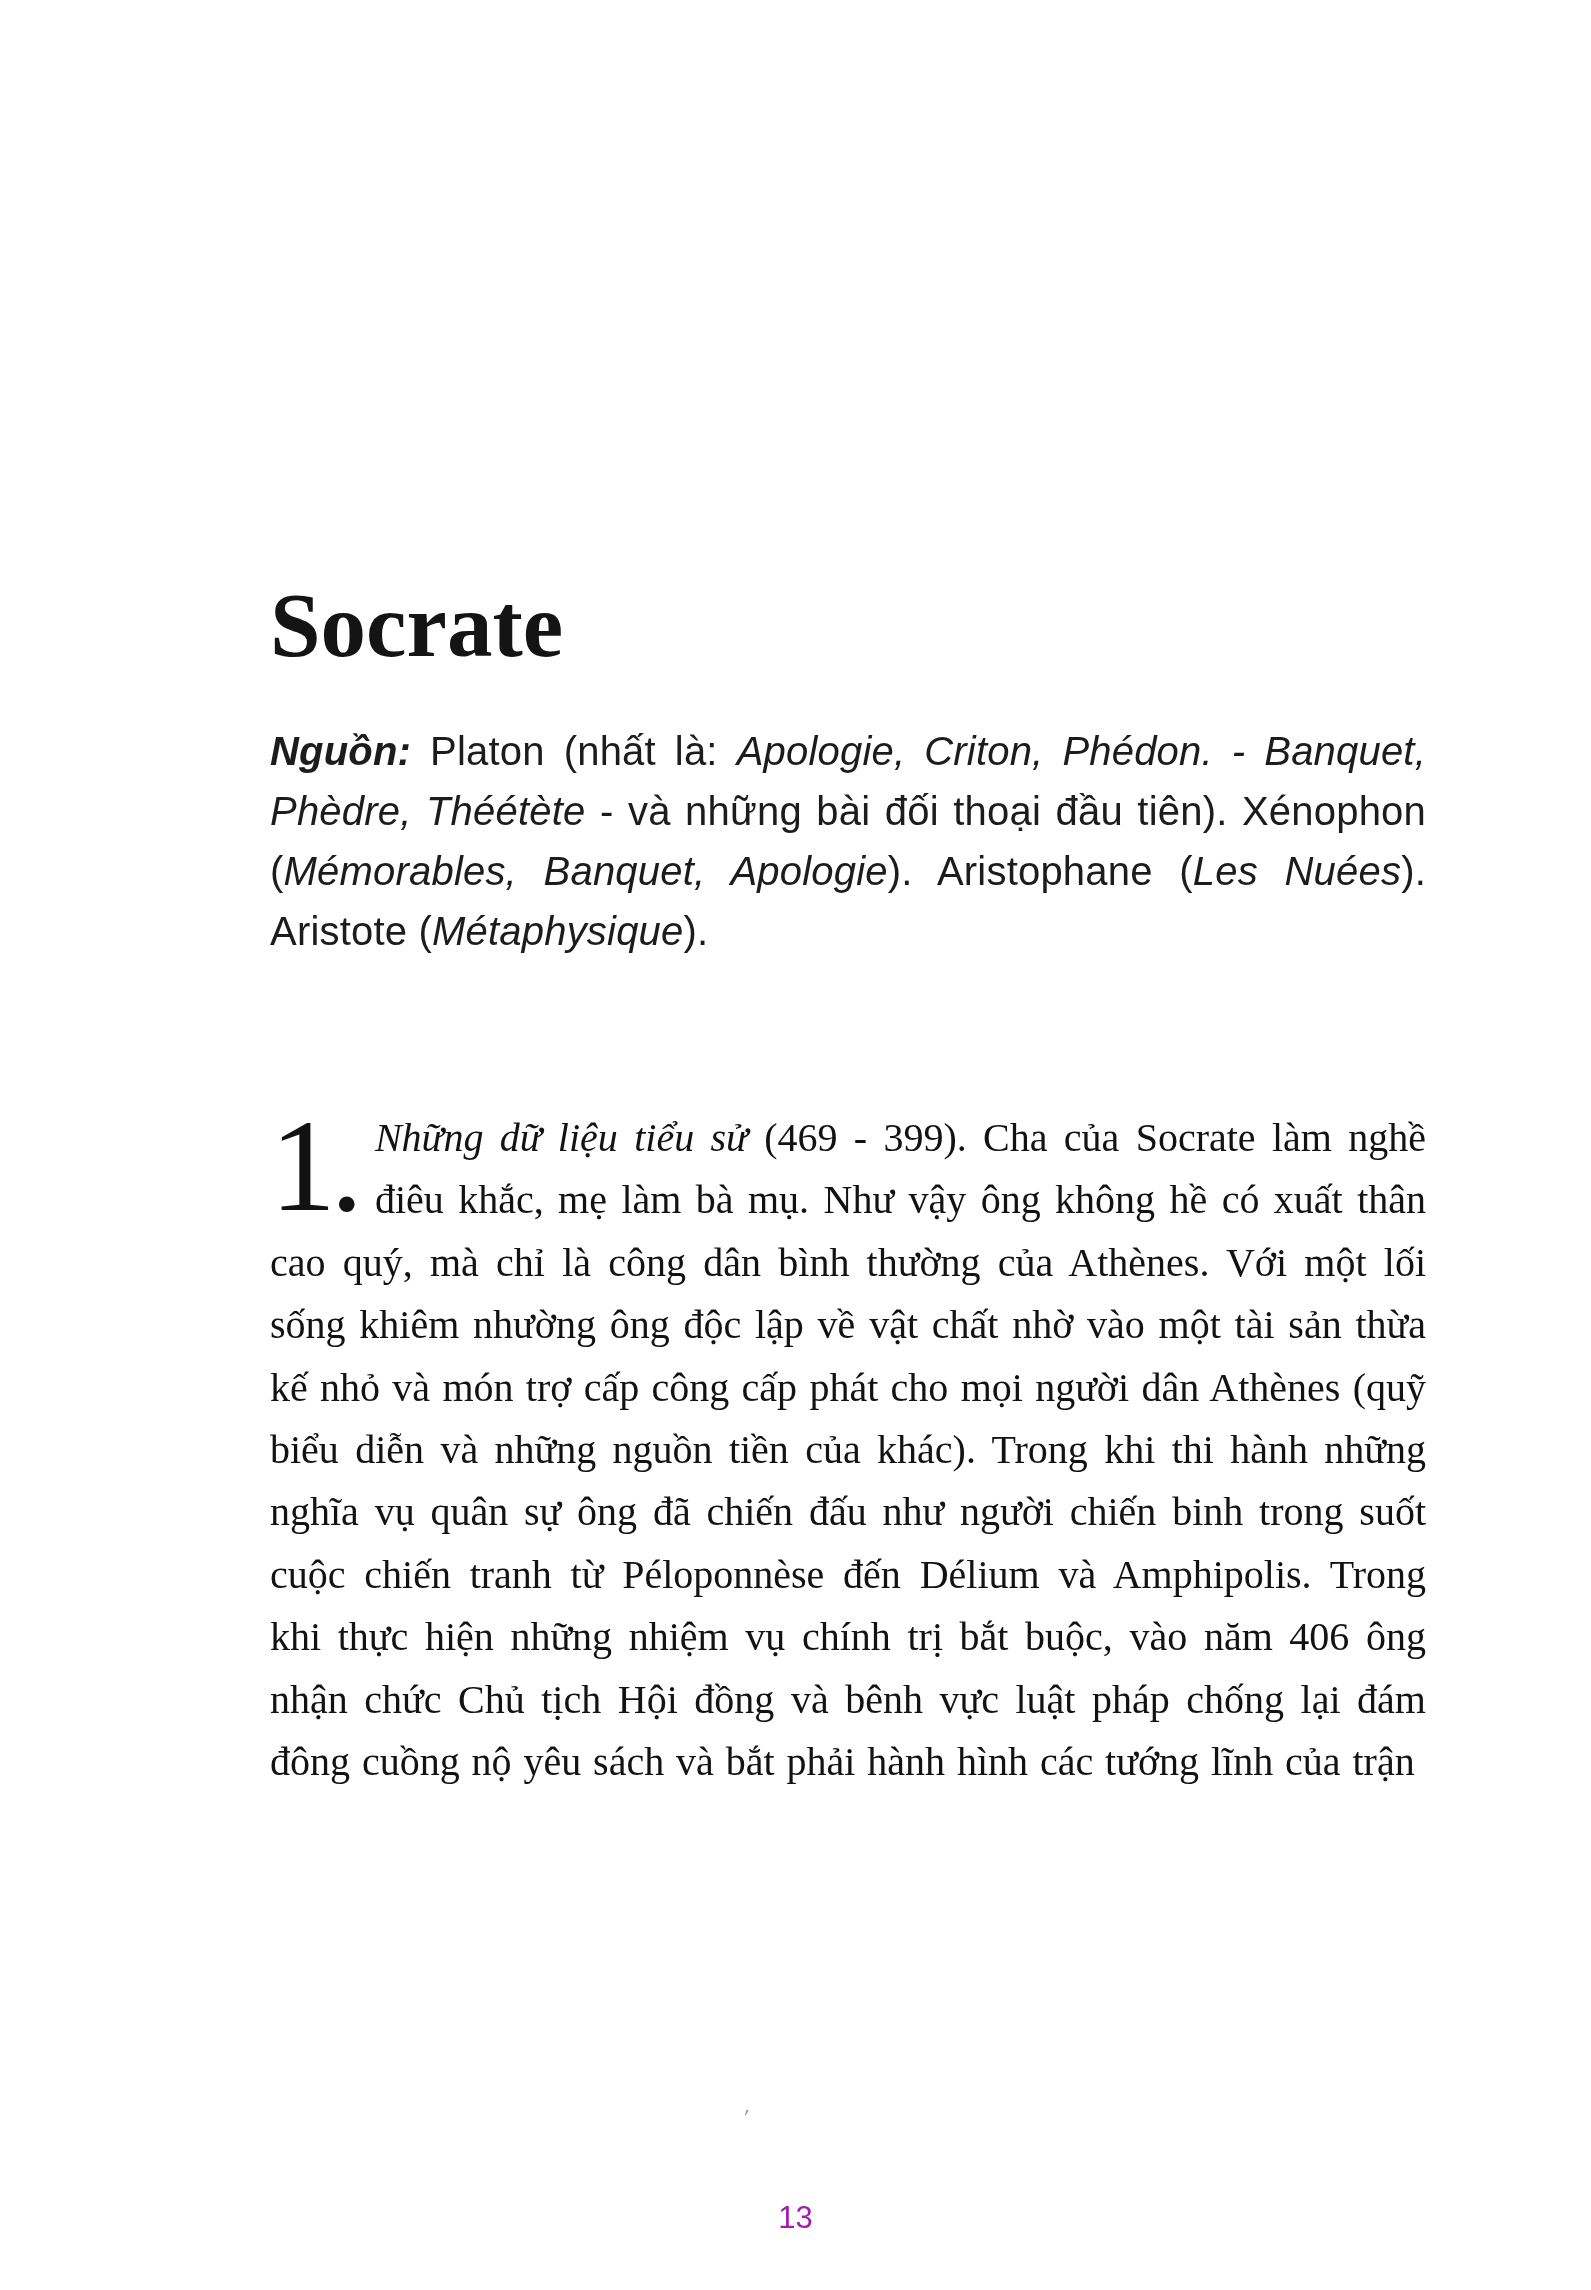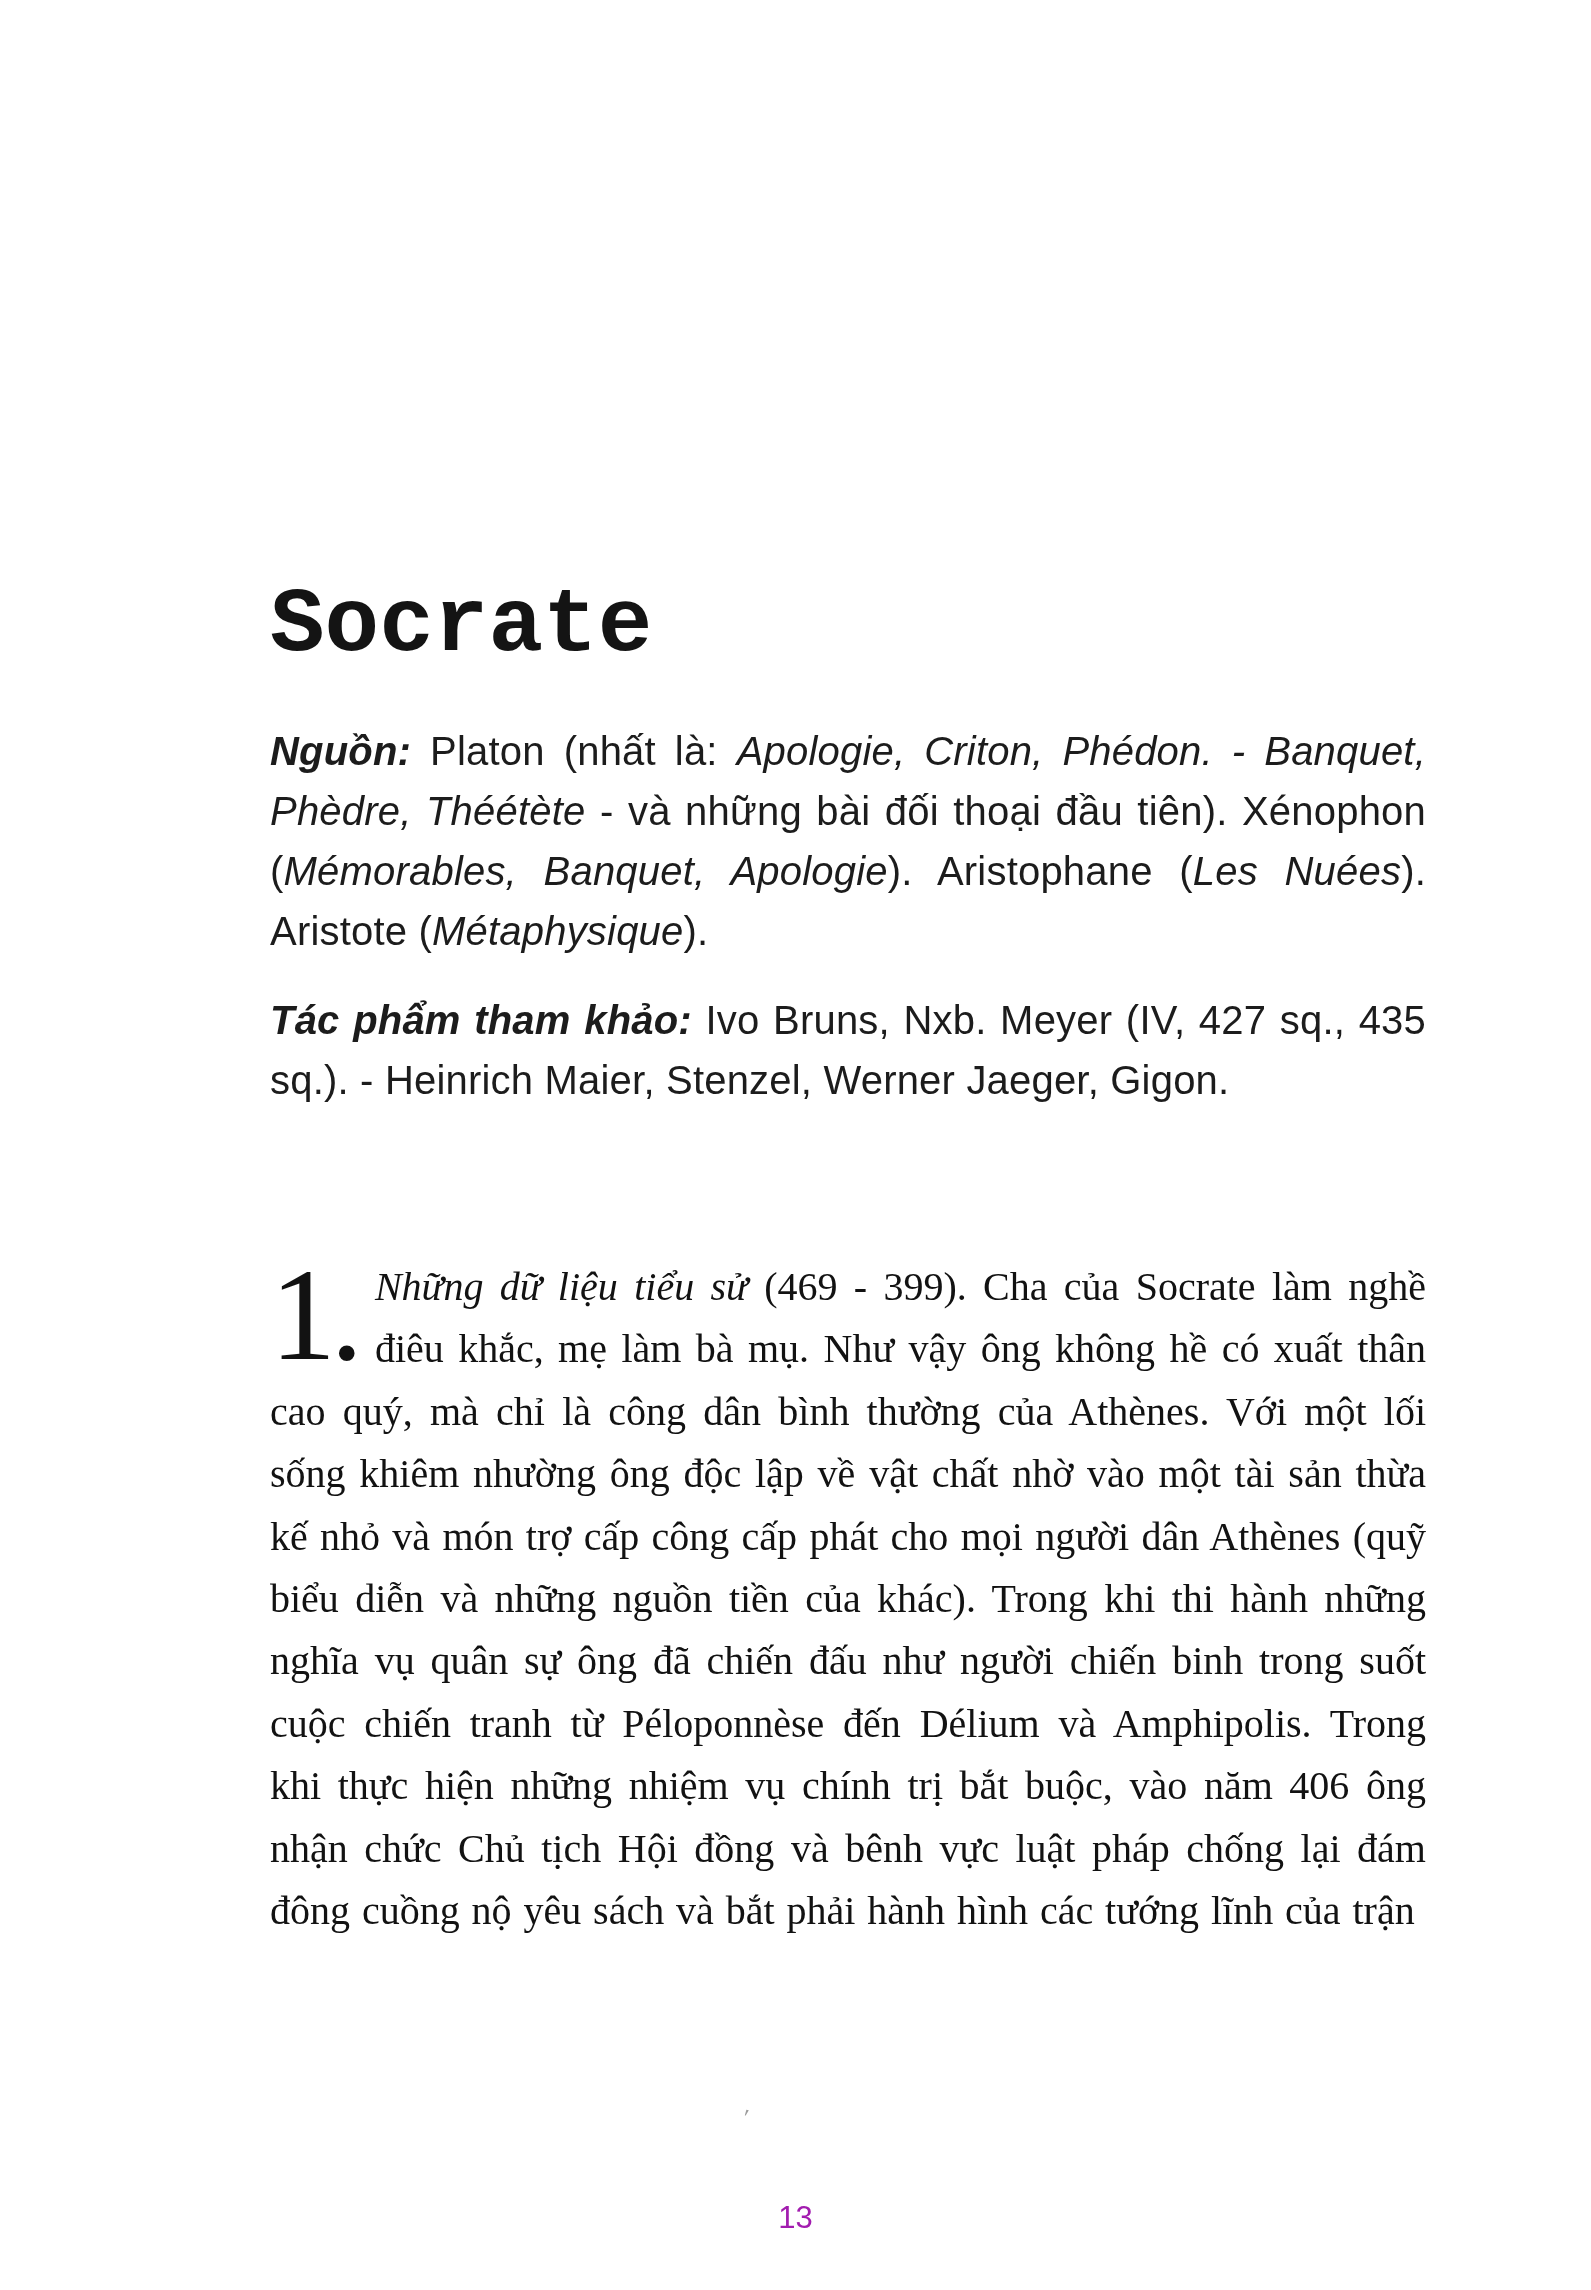--- a/index.html
+++ b/index.html
@@ -15,21 +15,21 @@
   .page {
     position: relative;
     width: 1591px;
     height: 2290px;
     background: #ffffff;
   }
   .content {
     padding: 580px 165px 0 270px;
   }
   .chapter-title {
-    font-family: Liberation Mono, monospace;
+    font-family: Liberation Serif, serif;
     font-weight: 700;
     font-size: 91px;
     letter-spacing: 0px;
     color: #141414;
     margin-bottom: 50px;
     line-height: 1;
   }
   .source-para {
     font-family: "Liberation Sans", sans-serif;
     font-size: 40px;
@@ -83,21 +83,20 @@
 </head>
 <body>
 
 <div class="page">
   <div class="content">
 
     <h1 class="chapter-title">Socrate</h1>
 
     <p class="source-para"><span class="bold-italic">Nguồn:</span><span> Platon (nhất là: </span><span class="italic">Apologie, Criton, Phédon. - Banquet, Phèdre, Théétète</span><span> - và những bài đối thoại đầu tiên). Xénophon (</span><span class="italic">Mémorables, Banquet, Apologie</span><span>). Aristophane (</span><span class="italic">Les Nuées</span><span>). Aristote (</span><span class="italic">Métaphysique</span><span>).</span></p>
 
-    <p class="source-para"><span class="bold-italic">Tác phẩm tham khảo:</span><span> Ivo Bruns, Nxb. Meyer (IV, 427 sq., 435 sq.). - Heinrich Maier, Stenzel, Werner Jaeger, Gigon.</span></p>
 
     <div class="body-para">
       <span class="dropcap">1.</span><span><span class="italic">Những dữ liệu tiểu sử</span><span> (469 - 399). Cha của Socrate làm nghề điêu khắc, mẹ làm bà mụ. Như vậy ông không hề có xuất thân cao quý, mà chỉ là công dân bình thường của Athènes. Với một lối sống khiêm nhường ông độc lập về vật chất nhờ vào một tài sản thừa kế nhỏ và món trợ cấp công cấp phát cho mọi người dân Athènes (quỹ biểu diễn và những nguồn tiền của khác). Trong khi thi hành những nghĩa vụ quân sự ông đã chiến đấu như người chiến binh trong suốt cuộc chiến tranh từ Péloponnèse đến Délium và Amphipolis. Trong khi thực hiện những nhiệm vụ chính trị bắt buộc, vào năm 406 ông nhận chức Chủ tịch Hội đồng và bênh vực luật pháp chống lại đám đông cuồng nộ yêu sách và bắt phải hành hình các tướng lĩnh của trận</span></span>
     </div>
 
   </div>
 
   <span class="stray-mark">′</span>
 
   <div class="page-number">13</div>

